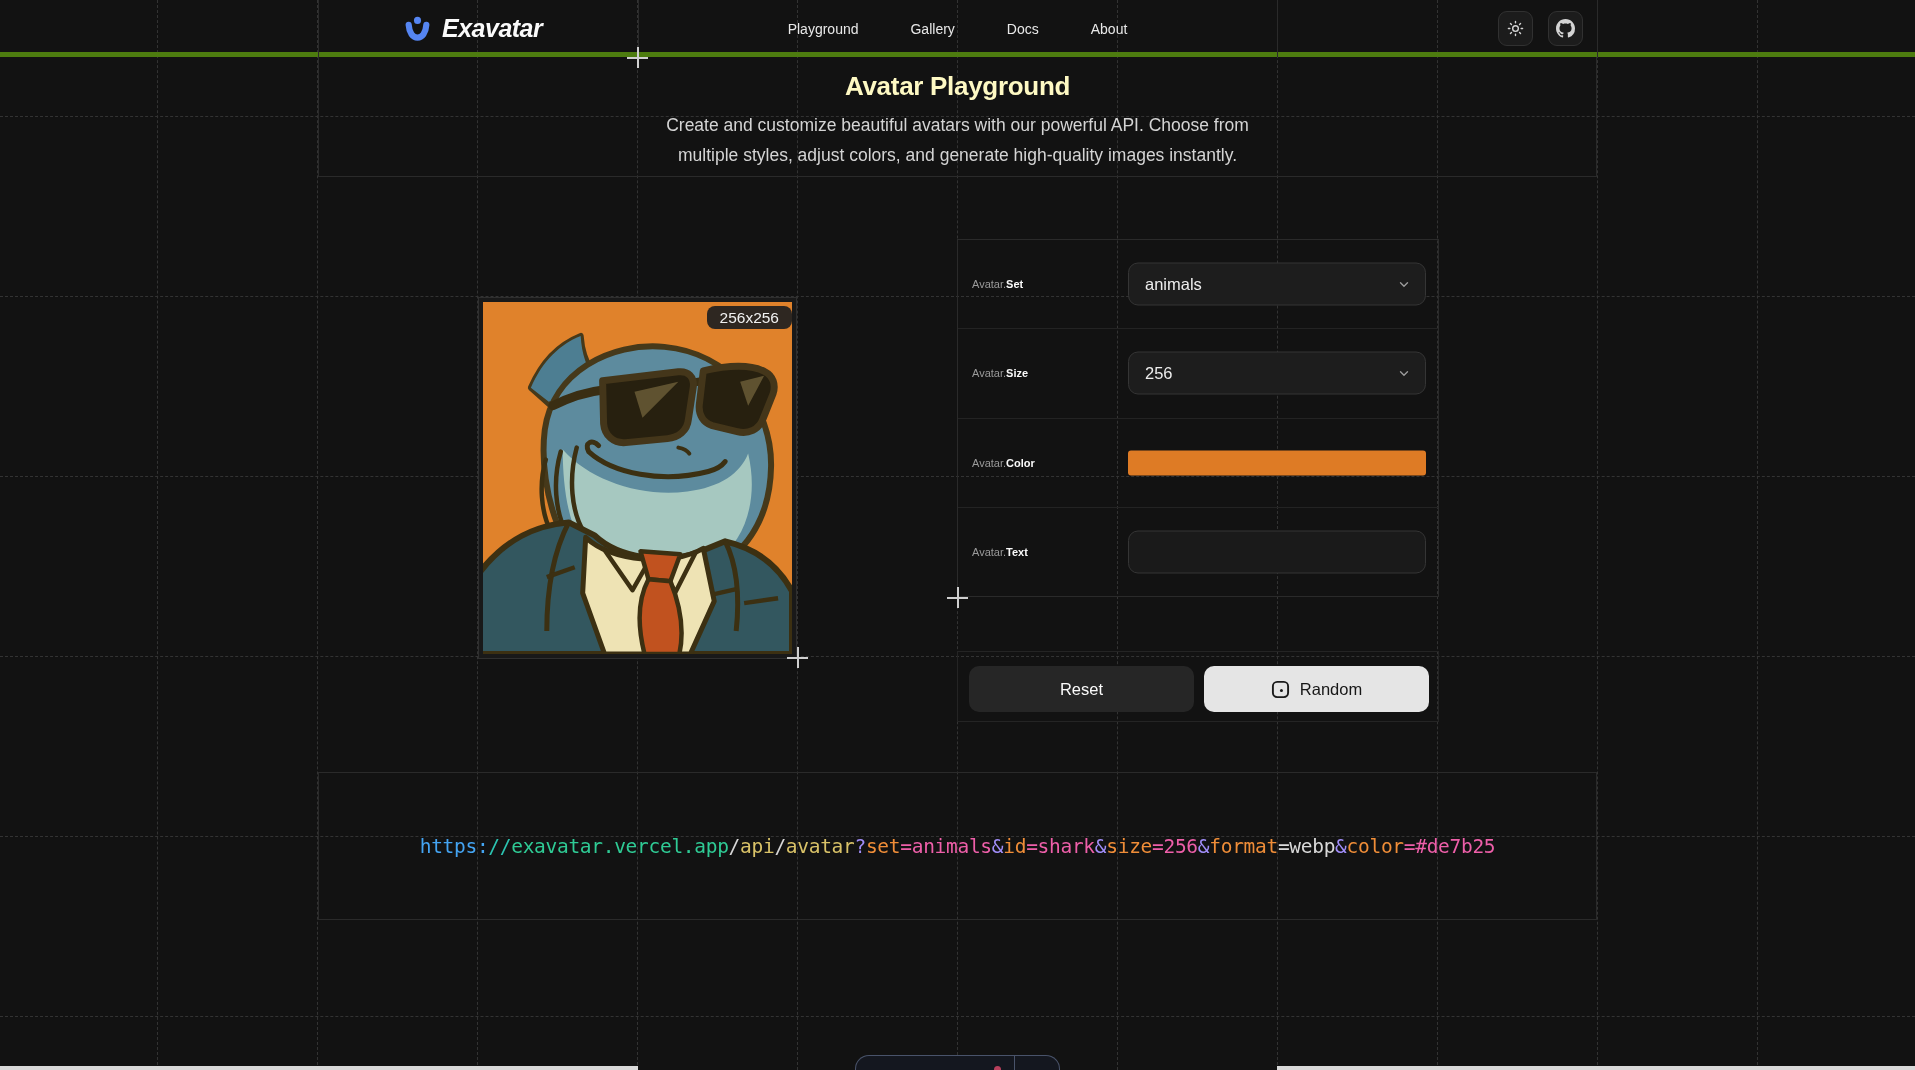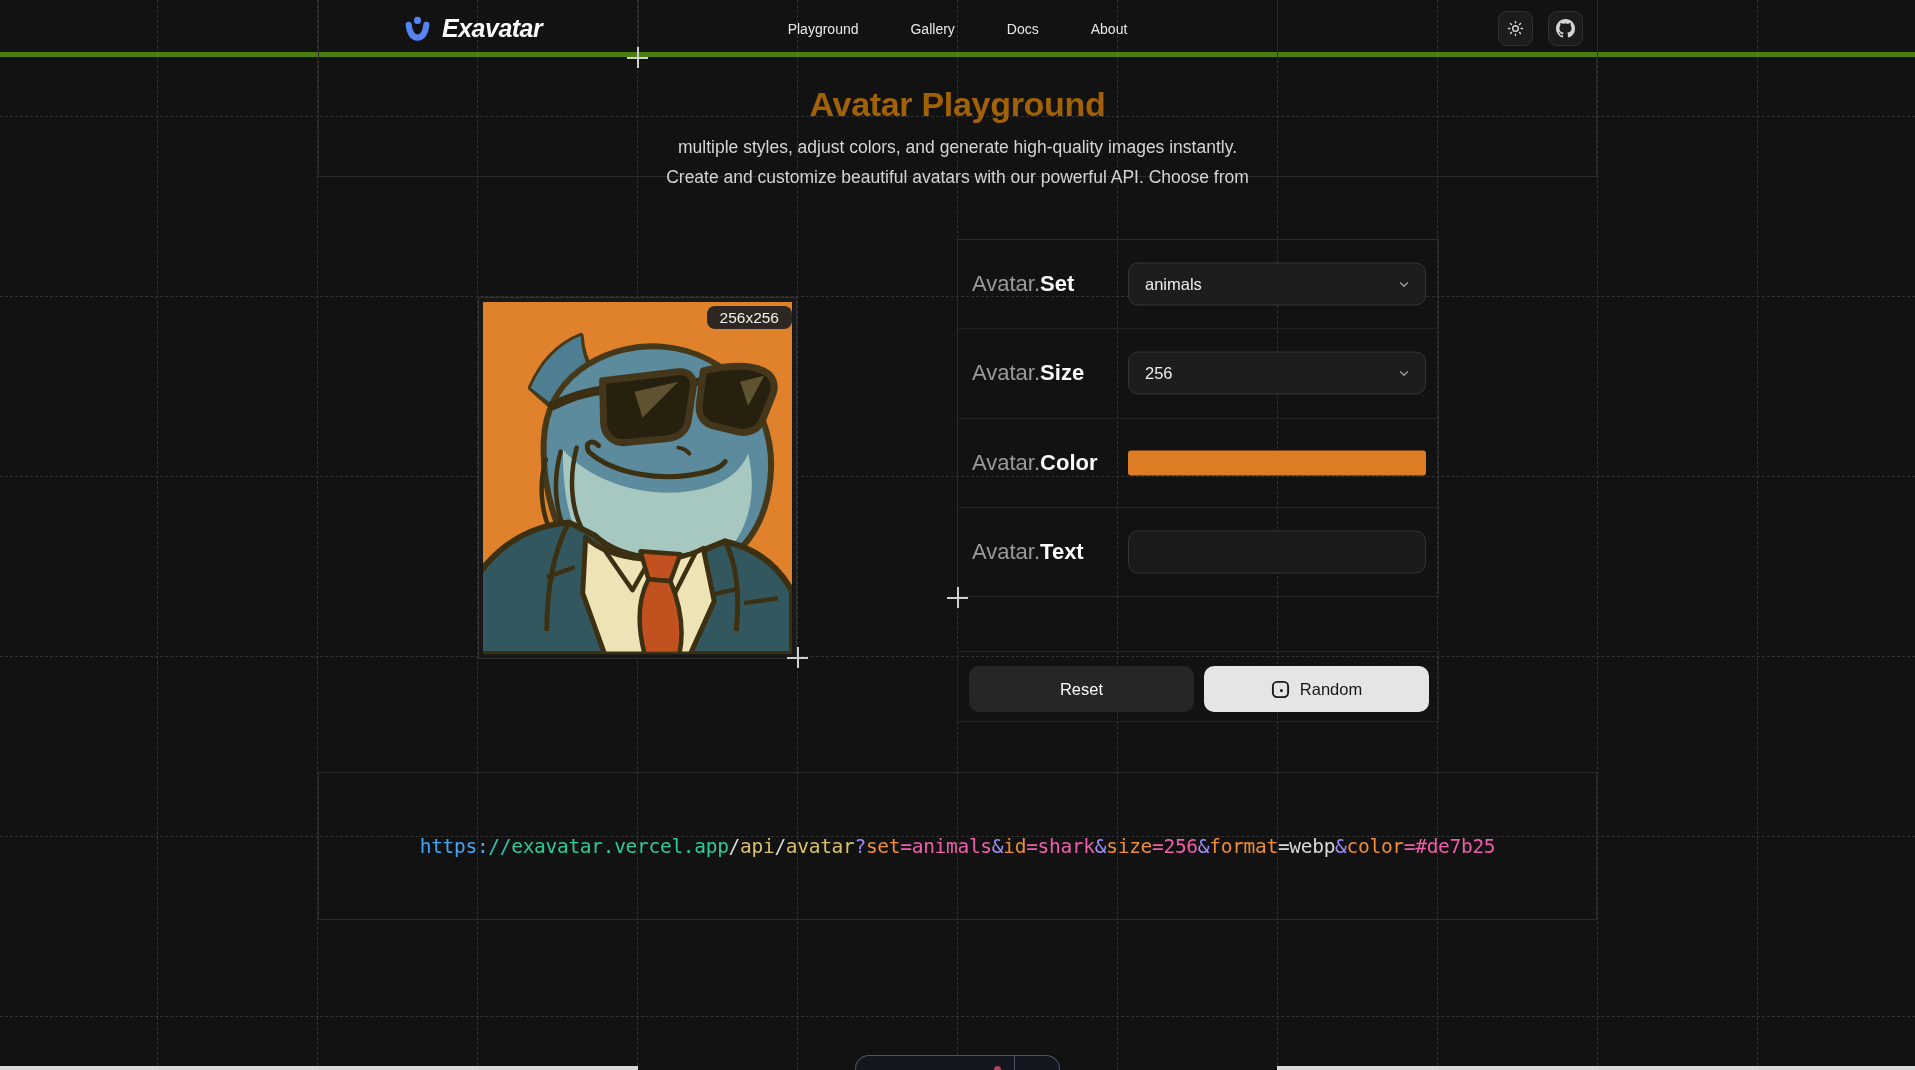--- a/index.html
+++ b/index.html
@@ -23,21 +23,21 @@
     display:flex; align-items:center; justify-content:center; gap:52px; }
   .nav a { color:#e8e8e8; text-decoration:none; font-size:14px; font-weight:500; cursor:pointer; }
   .hdr-actions { position:absolute; left:1498px; top:11px; display:flex; gap:15px; }
   .icon-btn { width:35px; height:35px; border-radius:9px; background:#1c1c1c; border:1px solid #313131;
     display:flex; align-items:center; justify-content:center; cursor:pointer; }
 
   
   .hero { position:absolute; left:318px; top:57px; width:1279px; height:120px;
     border-left:1px solid #2a2a2a; border-right:1px solid #2a2a2a; border-bottom:1px solid #2a2a2a;
     text-align:center; z-index:1; }
-  .hero h1 { margin-top:28px; font-size:34px; font-weight:700; color:#a16207; letter-spacing:-0.3px; }
+  .hero h1 { margin-top:14px; font-size:26px; font-weight:700; color:#fef9c3; letter-spacing:-0.3px; }
   .hero .sub { margin-top:8px; font-size:17.5px; line-height:30px; color:#d4d4d4; }
 
   
   .plus { position:absolute; width:21px; height:21px; z-index:5; }
   .plus::before, .plus::after { content:""; position:absolute; background:#cfcfcf; }
   .plus::before { left:0; right:0; top:9.5px; height:2px; }
   .plus::after  { top:0; bottom:0; left:9.5px; width:2px; }
 
   
   .preview-card { position:absolute; left:478px; top:297px; width:319px; height:362px;
@@ -46,21 +46,21 @@
   .preview-img svg { display:block; width:100%; height:100%; }
   .size-badge { position:absolute; top:8px; right:4px; height:23px; padding:0 13px;
     background:rgba(32,32,32,0.93); border-radius:8px; color:#f0f0f0;
     font-size:15.5px; font-weight:500; display:flex; align-items:center; z-index:3; }
 
   
   .form { position:absolute; left:957px; top:239px; width:482px; height:358px;
     border:1px solid #2a2a2a; display:flex; flex-direction:column; z-index:2; }
   .frow { flex:1; display:flex; align-items:center; border-bottom:1px solid #232323; position:relative; }
   .frow:last-child { border-bottom:none; }
-  .flabel { padding-left:14px; font-size:22px; }
+  .flabel { padding-left:14px; font-size:11px; }
   .flabel .pfx { color:#9a9a9a; font-weight:400; }
   .flabel .key { color:#fafafa; font-weight:700; }
   .fctrl { position:absolute; left:170px; width:298px; top:50%; transform:translateY(-50%); }
   .select { height:43px; background:#1d1d1d; border:1px solid #353535; border-radius:10px;
     display:flex; align-items:center; padding:0 14px 0 16px; cursor:pointer; }
   .select .val { flex:1; font-size:16.5px; color:#ededed; }
   .tinput { width:298px; height:43px; background:#1a1a1a; border:1px solid #353535; border-radius:10px;
     padding:0 16px; font-size:16.5px; color:#ededed; font-family:"Liberation Sans",sans-serif; outline:none; }
   .swatch { height:25px; width:298px; border-radius:3px; cursor:pointer; }
 
@@ -142,22 +142,22 @@
       <svg width="19" height="19" viewBox="0 0 16 16" fill="#d4d4d4">
         <path d="M8 0C3.58 0 0 3.58 0 8c0 3.54 2.29 6.53 5.47 7.59.4.07.55-.17.55-.38 0-.19-.01-.82-.01-1.49-2.01.37-2.53-.49-2.69-.94-.09-.23-.48-.94-.82-1.13-.28-.15-.68-.52-.01-.53.63-.01 1.08.58 1.23.82.72 1.21 1.87.87 2.33.66.07-.52.28-.87.51-1.07-1.78-.2-3.64-.89-3.64-3.95 0-.87.31-1.59.82-2.15-.08-.2-.36-1.02.08-2.12 0 0 .67-.21 2.2.82.64-.18 1.32-.27 2-.27s1.36.09 2 .27c1.53-1.04 2.2-.82 2.2-.82.44 1.1.16 1.92.08 2.12.51.56.82 1.27.82 2.15 0 3.07-1.87 3.75-3.65 3.95.29.25.54.73.54 1.48 0 1.07-.01 1.93-.01 2.2 0 .21.15.46.55.38A8.01 8.01 0 0 0 16 8c0-4.42-3.58-8-8-8z"></path>
       </svg>
     </div>
   </div>
 </header>
 
 <section class="hero">
   <h1>Avatar Playground</h1>
   <div class="sub">
+    <div>Create and customize beautiful avatars with our powerful API. Choose from</div>
     <div>multiple styles, adjust colors, and generate high-quality images instantly.</div>
-    <div>Create and customize beautiful avatars with our powerful API. Choose from</div>
   </div>
 </section>
 
 <span class="plus" style="left:627px; top:47px"></span>
 <span class="plus" style="left:787px; top:647px"></span>
 <span class="plus" style="left:947px; top:587px"></span>
 
 <div class="preview-card">
   <div class="preview-img">
     <svg viewBox="0 0 310 353" preserveAspectRatio="none">

